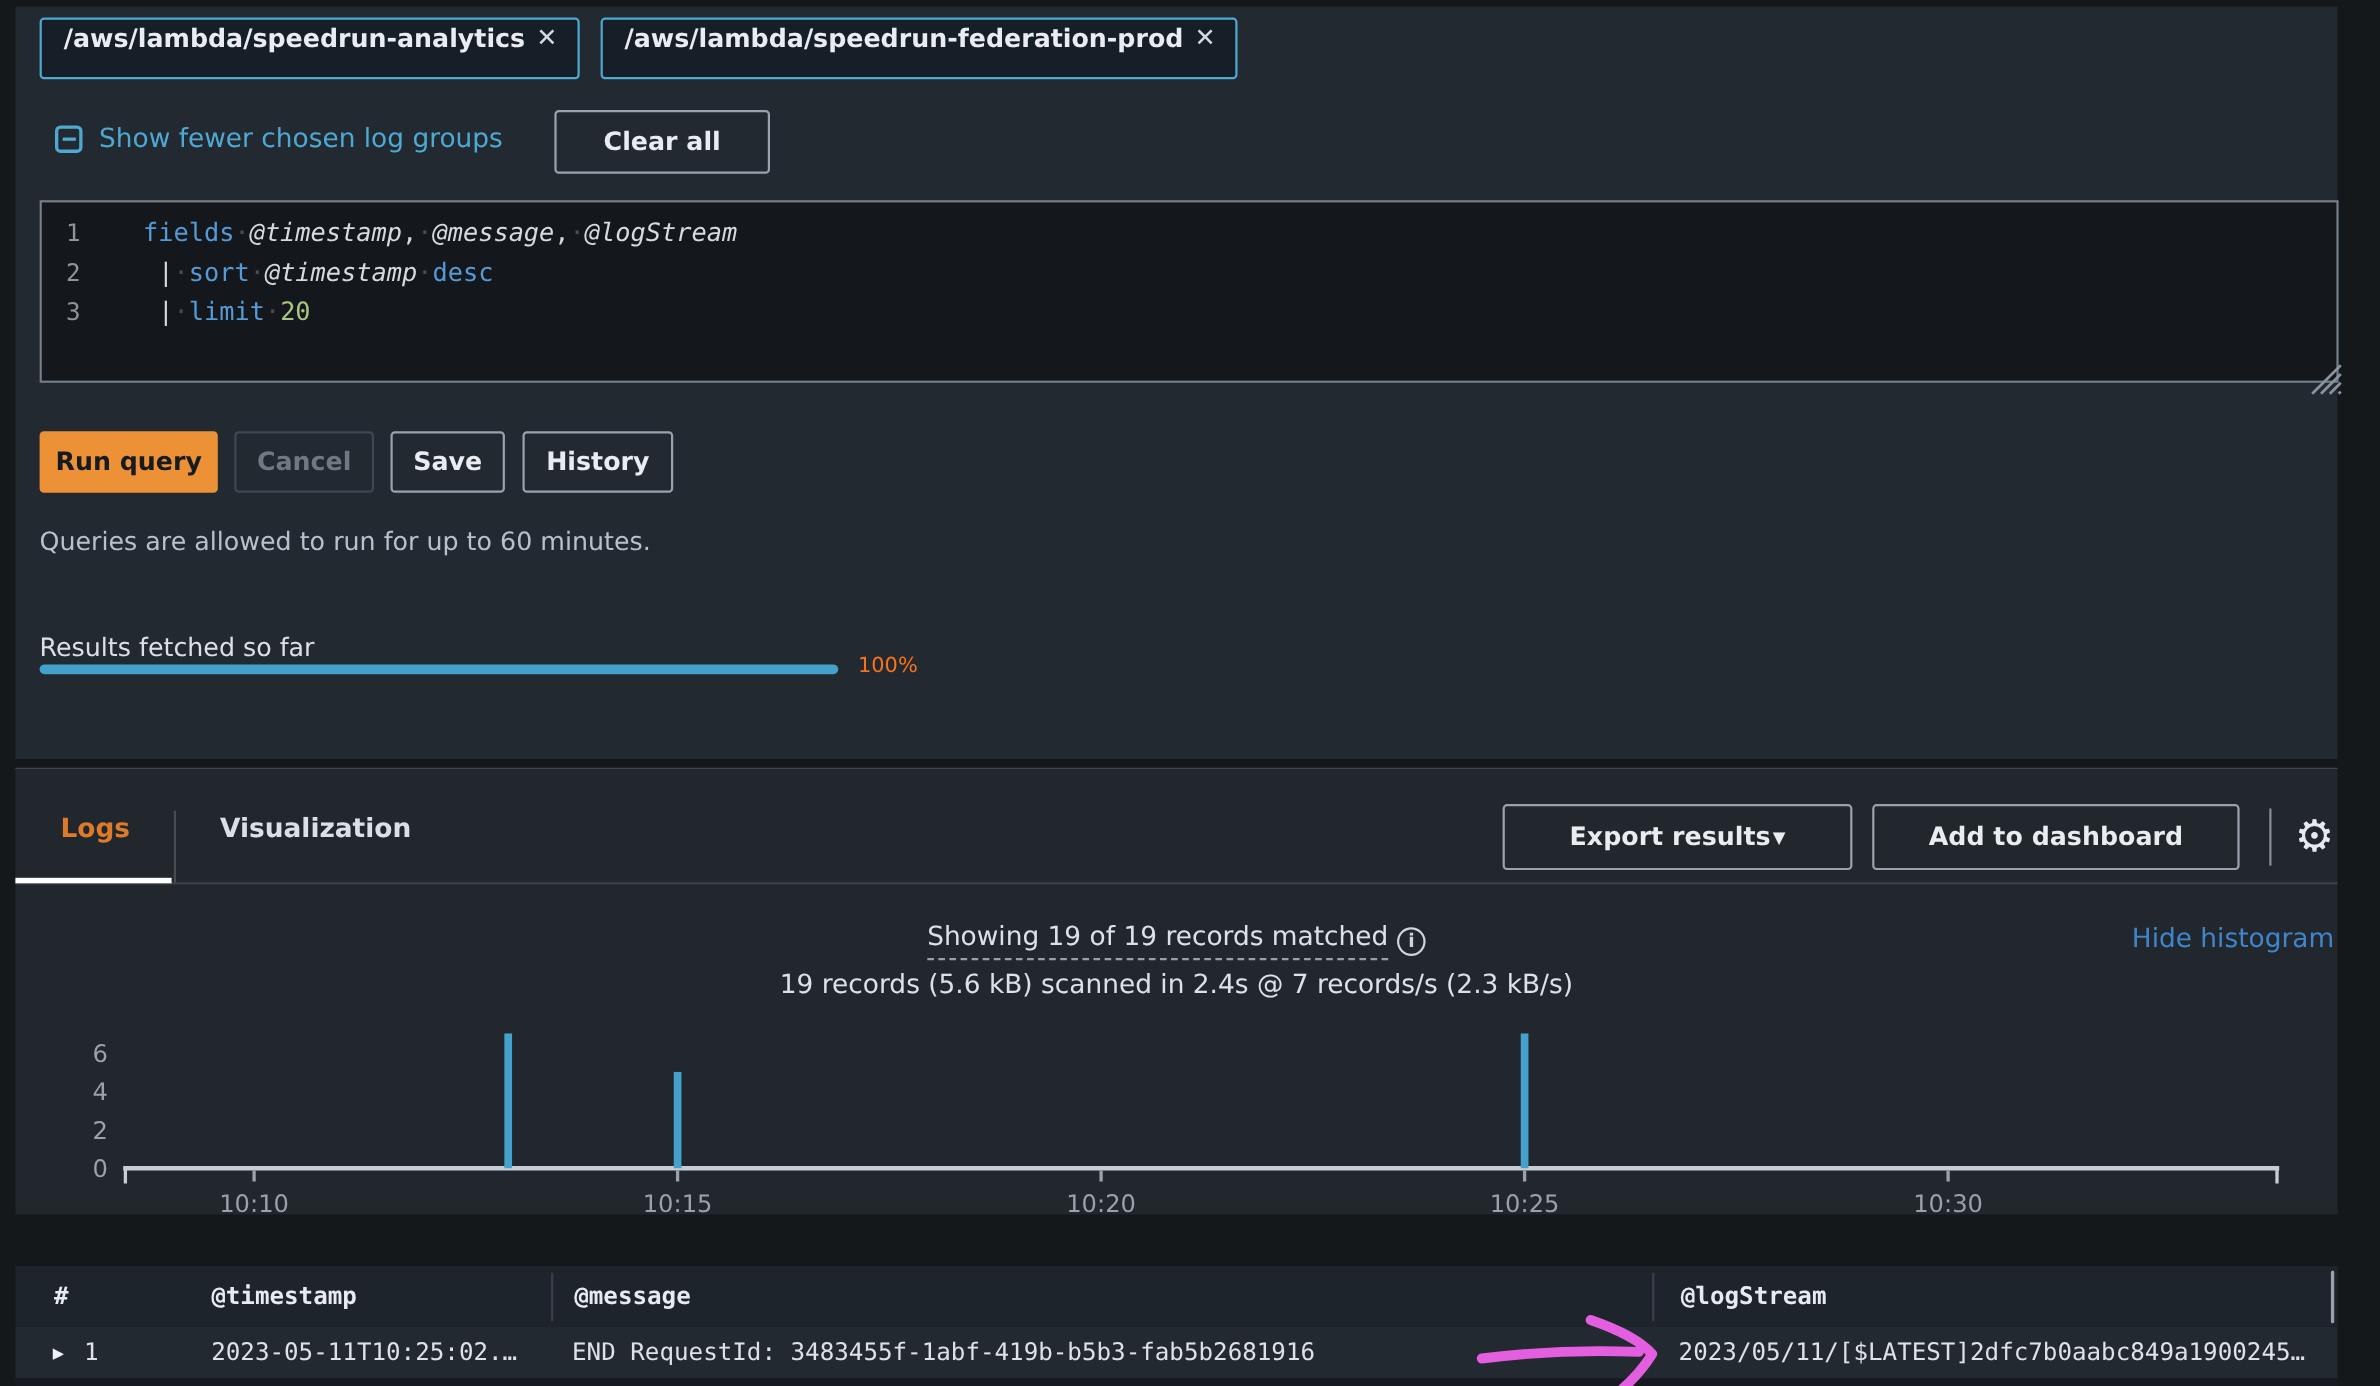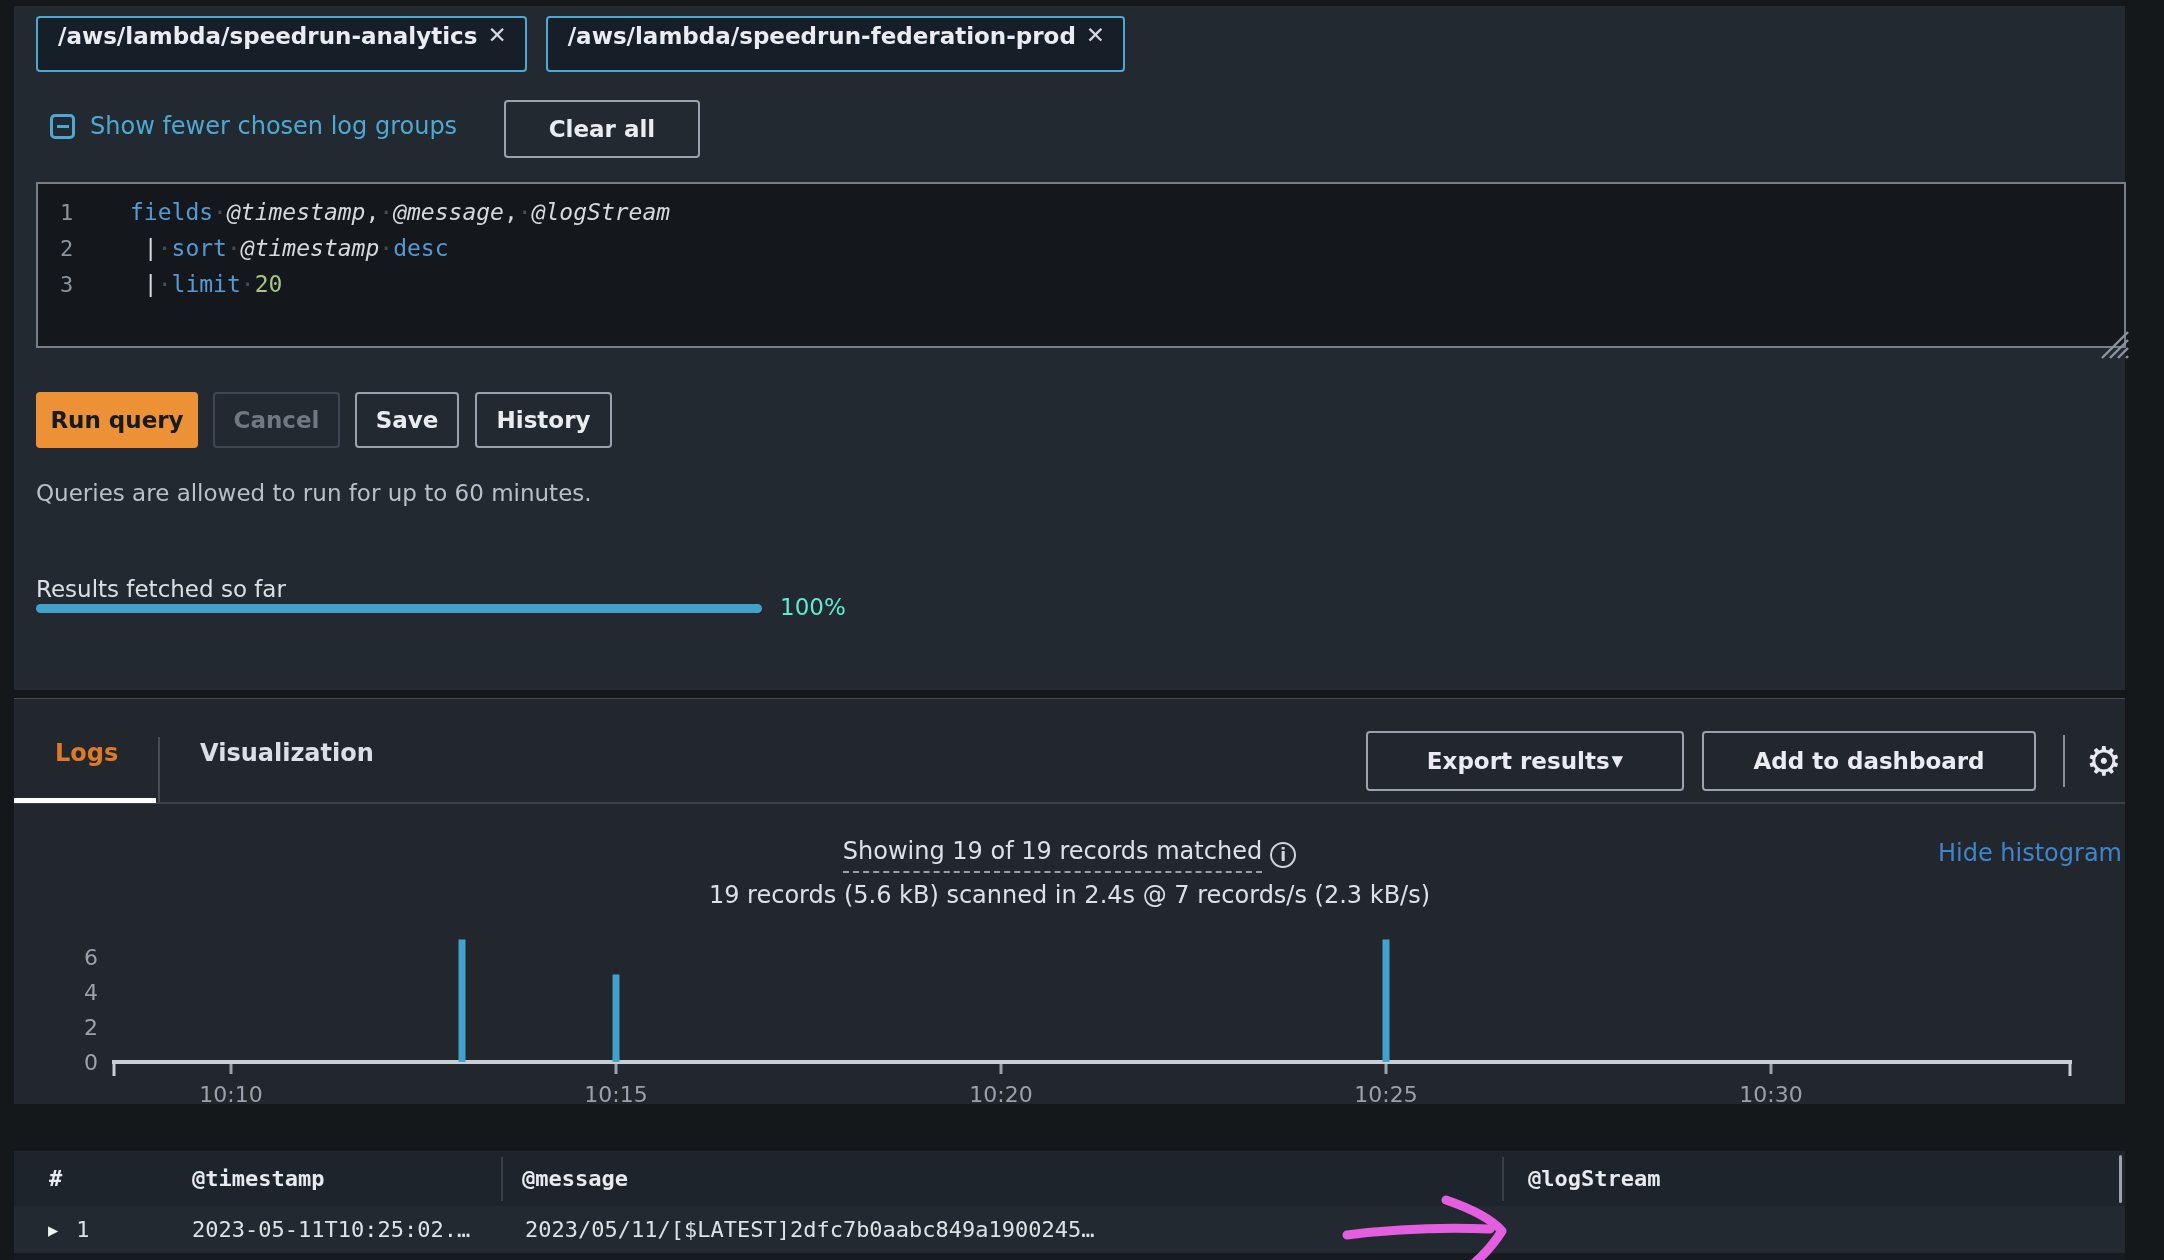--- a/index.html
+++ b/index.html
@@ -42,21 +42,21 @@
   .run-btn    { left:22px;  top:386px; width:162px; background:#ec9136 !important; border:none; color:#171b20; }
   .cancel-btn { left:199px; top:386px; width:127px; border:2px solid #3f4752; color:#6f7883; }
   .save-btn   { left:341px; top:386px; width:104px; border:2px solid #9aa3ad; color:#e9edf2; }
   .history-btn{ left:461px; top:386px; width:137px; border:2px solid #9aa3ad; color:#e9edf2; }
 
   .note { position:absolute; left:22px; top:474px; color:#b8c0ca; font-size:23px; }
 
   .progress-label { position:absolute; left:22px; top:544px; color:#dbe0e7; font-size:23px;margin-top:26px; }
   .progress-bar { position:absolute; left:22px; top:598px; width:726px; height:9px;
                   border-radius:5px; background:#44a1cb; }
-  .progress-pct { position:absolute; left:766px; top:588px; color:#5eead4; font-size:23px; }
+  .progress-pct { position:absolute; left:766px; top:588px; color:#f97316; font-size:19px; }
 
   
   #results-panel { position:absolute; left:14px; top:698px; width:2111px; height:406px;
                    background:#22272e; border-top:1px solid #454b55; }
 
   .tab { position:absolute; top:40px; font-size:24px; font-weight:bold; cursor:pointer; }
   .tab-logs { left:41px; color:#de7b28; }
   .tab-viz  { left:186px; color:#dbe0e7; }
   .tab-divider { position:absolute; left:144px; top:38px; width:2px; height:66px; background:#454c56; }
   .tabbar-border { position:absolute; left:0; top:103px; width:2111px; height:2px; background:#3c424b; }
@@ -212,20 +212,21 @@
       <div class="c3">@message</div>
       <div class="c4">@logStream</div>
     </div>
 
     <div class="table-row">
       <div class="c1">
         <span class="expand-icon">▶</span>
         <span>1</span>
       </div>
       <div class="c2">2023-05-11T10:25:02.…</div>
+      <div class="c3">END RequestId: 3483455f-1abf-419b-b5b3-fab5b2681916</div>
       <div class="c4">2023/05/11/[$LATEST]2dfc7b0aabc849a1900245…</div>
     </div>
 
     <div class="bottom-strip"></div>
     <div class="scroll-thumb"></div>
   </section>
 
   <svg class="annotation-svg" viewBox="0 0 2164 1260">
     <path d="M 1347 1235 Q 1418 1226 1490 1229" fill="none" stroke-width="9" stroke-linecap="round" stroke="#e45fe0"></path>
     <path d="M 1446 1200 Q 1487 1214 1502 1231 Q 1488 1253 1467 1269" fill="none" stroke-width="9" stroke-linecap="round" stroke-linejoin="round" stroke="#e45fe0"></path>

